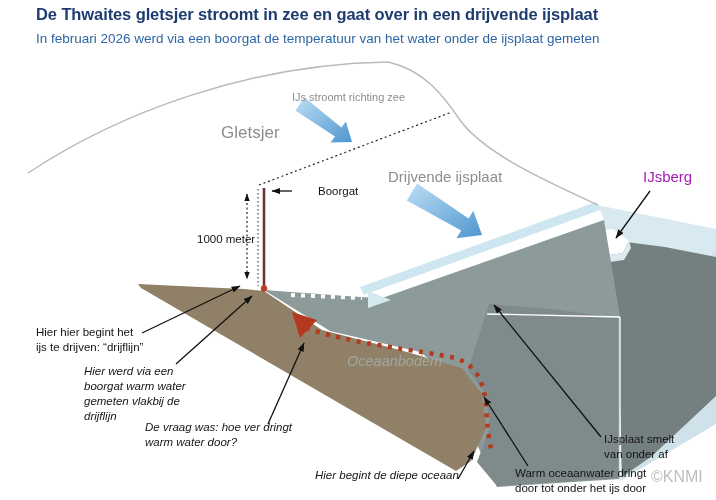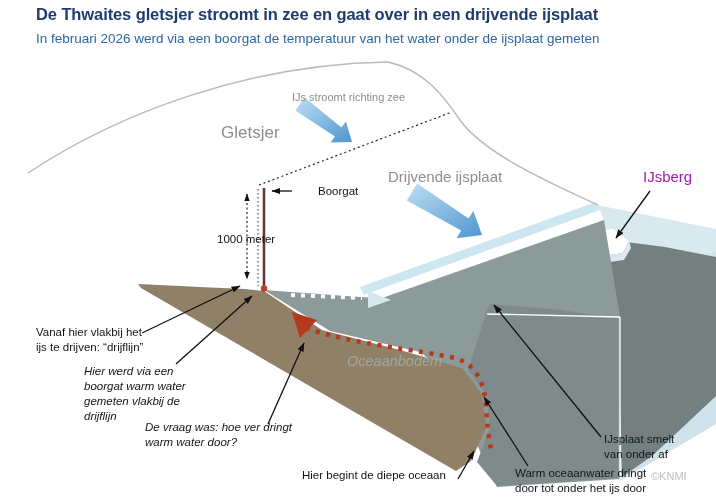--- a/index.html
+++ b/index.html
@@ -8,29 +8,29 @@
   #art{position:absolute;left:0;top:0;width:716px;height:500px;}
   .lbl{position:absolute;white-space:pre-line;line-height:15px;color:#141414;font-size:11.5px;}
   .title{left:36px;top:7px;font-size:16.5px;font-weight:bold;color:#1e3c6f;letter-spacing:-0.1px;white-space:nowrap;}
   .subtitle{left:36px;top:31px;font-size:13.5px;color:#2e66a3;white-space:nowrap;}
   .gray-lab{color:#8d8d8d;}
   .ice-flow{left:292px;top:90px;font-size:11px;}
   .gletsjer{left:221px;top:125px;font-size:17px;}
   .drijvend{left:388px;top:160px;font-size:15px;margin-top:9px;}
   .ijsberg{left:643px;top:169px;font-size:15px;color:#a21caf;}
   .boorgat{left:296px;top:184px;margin-left:22px;}
-  .meter{left:197px;top:232px;margin-left:20px;}
+  .meter{left:197px;top:232px;}
   .oceaanbodem{left:347px;top:354px;font-size:14.5px;color:#a3a79f;font-style:italic;}
   .vanaf{left:36px;top:325px;}
   .hierwerd{left:84px;top:364px;font-style:italic;}
   .devraag{left:145px;top:420px;font-style:italic;}
-  .hierbegint{left:302px;top:468px;white-space:nowrap;}
+  .hierbegint{left:315px;top:468px;white-space:nowrap;font-style:italic;}
   .ijsplaatsmelt{left:604px;top:432px;}
   .warmocean{left:515px;top:466px;}
-  .knmi{left:651px;top:469px;font-size:11px;color:#bdbdbd;}
+  .knmi{left:651px;top:469px;font-size:16px;color:#bdbdbd;}
 </style>
 </head>
 <body>
 
 <div id="stage">
 
   <svg id="art" viewBox="0 0 716 500" xmlns="http://www.w3.org/2000/svg">
     <defs>
       <linearGradient id="bluearrow" x1="0" y1="0" x2="1" y2="1">
         <stop offset="0" stop-color="#bcdef4"></stop>
@@ -114,21 +114,21 @@
   <div class="lbl subtitle">In februari 2026 werd via een boorgat de temperatuur van het water onder de ijsplaat gemeten</div>
 
   <div class="lbl gray-lab ice-flow">IJs stroomt richting zee</div>
   <div class="lbl gray-lab gletsjer">Gletsjer</div>
   <div class="lbl gray-lab drijvend">Drijvende ijsplaat</div>
   <div class="lbl ijsberg">IJsberg</div>
   <div class="lbl boorgat">Boorgat</div>
   <div class="lbl meter">1000 meter</div>
   <div class="lbl oceaanbodem">Oceaanbodem</div>
 
-  <div class="lbl vanaf">Vanaf hier vlakbij het
+  <div class="lbl vanaf">Hier hier begint het
 ijs te drijven: “drijflijn”</div>
   <div class="lbl hierwerd">Hier werd via een
 boorgat warm water
 gemeten vlakbij de
 drijflijn</div>
   <div class="lbl devraag">De vraag was: hoe ver dringt
 warm water door?</div>
   <div class="lbl hierbegint">Hier begint de diepe oceaan</div>
   <div class="lbl warmocean">Warm oceaanwater dringt
 door tot onder het ijs door</div>

